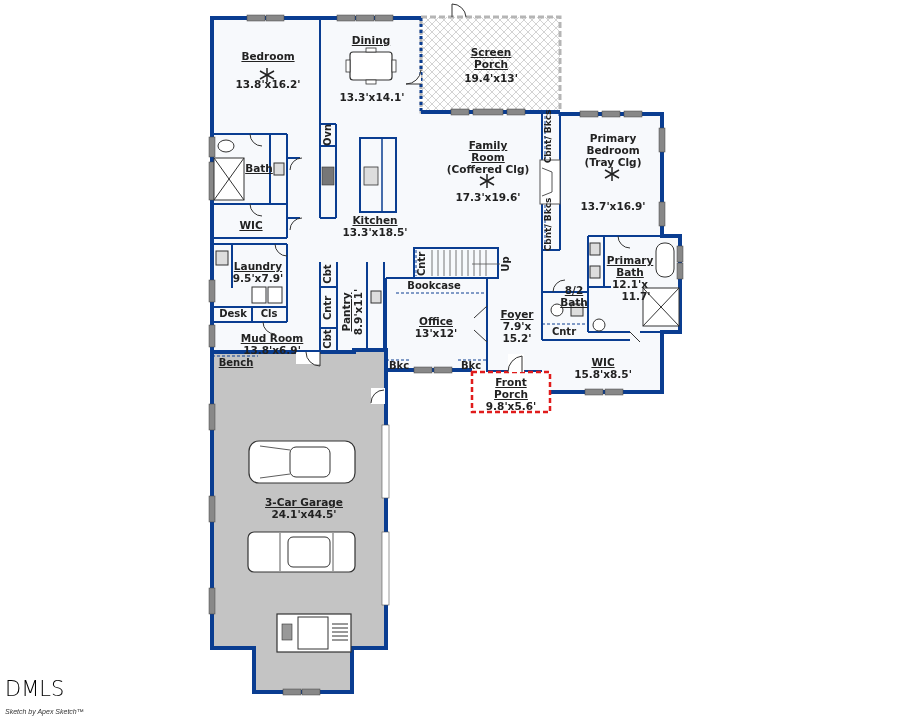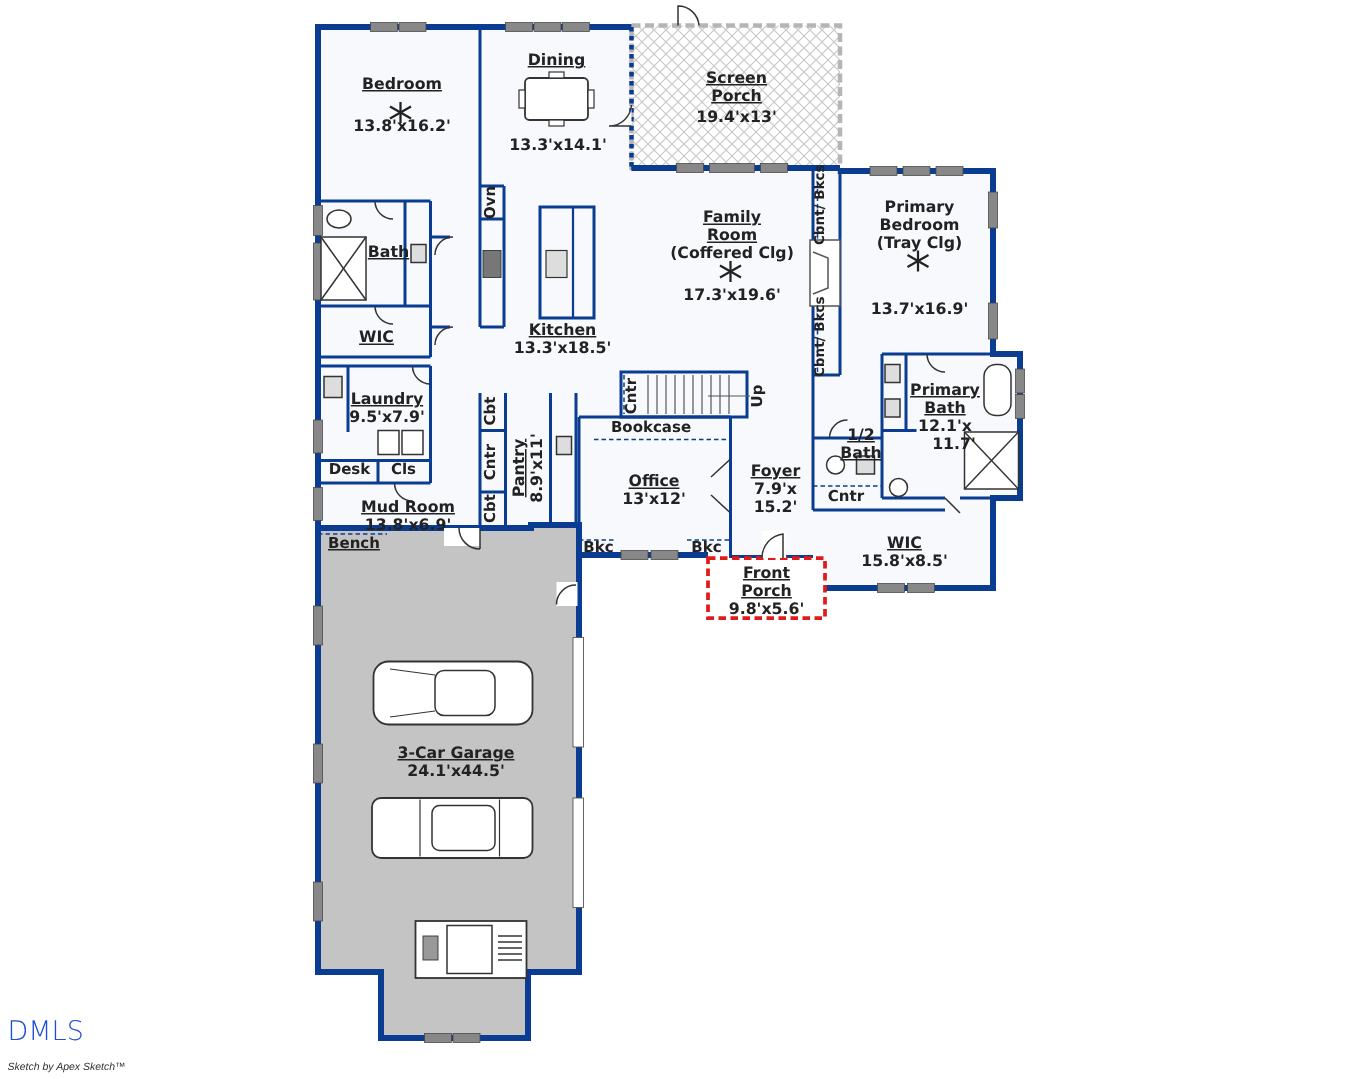--- a/index.html
+++ b/index.html
@@ -5,21 +5,21 @@
   html, body { margin:0; padding:0; background:#ffffff; }
   body { width:900px; height:719px; position:relative; overflow:hidden;
          font-family:"DejaVu Sans", sans-serif; }
   #plan { position:absolute; left:0; top:0; }
   .lbl { position:absolute; font-family:"DejaVu Sans", sans-serif; font-weight:bold;
          color:#222; font-size:10.5px; line-height:12px; text-align:center; white-space:nowrap; }
   .lbl .nm { text-decoration:underline; display:block; }
   .lbl .dm { display:block; }
   .small { font-size:10px; }
   .footer-logo { position:absolute; left:5px; top:677px; font-family:"DejaVu Sans", sans-serif;
-                 font-size:18px; color:#1d4ed8; letter-spacing:0px; font-weight:300;text-align:right; }
+                 font-size:21px; color:#000000; letter-spacing:0px; font-weight:300;text-align:right; }
   .footer-credit { position:absolute; left:5px; top:708px; font-family:"Liberation Sans", sans-serif;
                  font-size:7px; font-style:italic; color:#333; }
 </style>
 </head>
 <body>
 
 <svg id="plan" width="900" height="719" viewBox="0 0 900 719" xmlns="http://www.w3.org/2000/svg">
   <defs>
     <pattern id="lattice" width="8" height="8" patternUnits="userSpaceOnUse">
       <path d="M0 0 L8 8 M8 0 L0 8" stroke="#c8c8c8" stroke-width="0.8"></path>
@@ -353,21 +353,21 @@
   <span class="dm">15.2'</span>
 </div>
 
 <div class="lbl" style="left:480px;top:376px;width:62px;">
   <span class="nm">Front</span>
   <span class="nm">Porch</span>
   <span class="dm">9.8'x5.6'</span>
 </div>
 
 <div class="lbl" style="left:560px;top:284px;width:28px;">
-  <span class="nm">1/2</span>
+  <span class="nm">8/2</span>
   <span class="nm">Bath</span>
 </div>
 
 <div class="lbl" style="left:604px;top:254px;width:52px;">
   <span class="nm">Primary</span>
   <span class="nm">Bath</span>
   <span class="dm">12.1'x</span>
   <span class="dm" style="padding-left:12px;">11.7'</span>
 </div>
 

